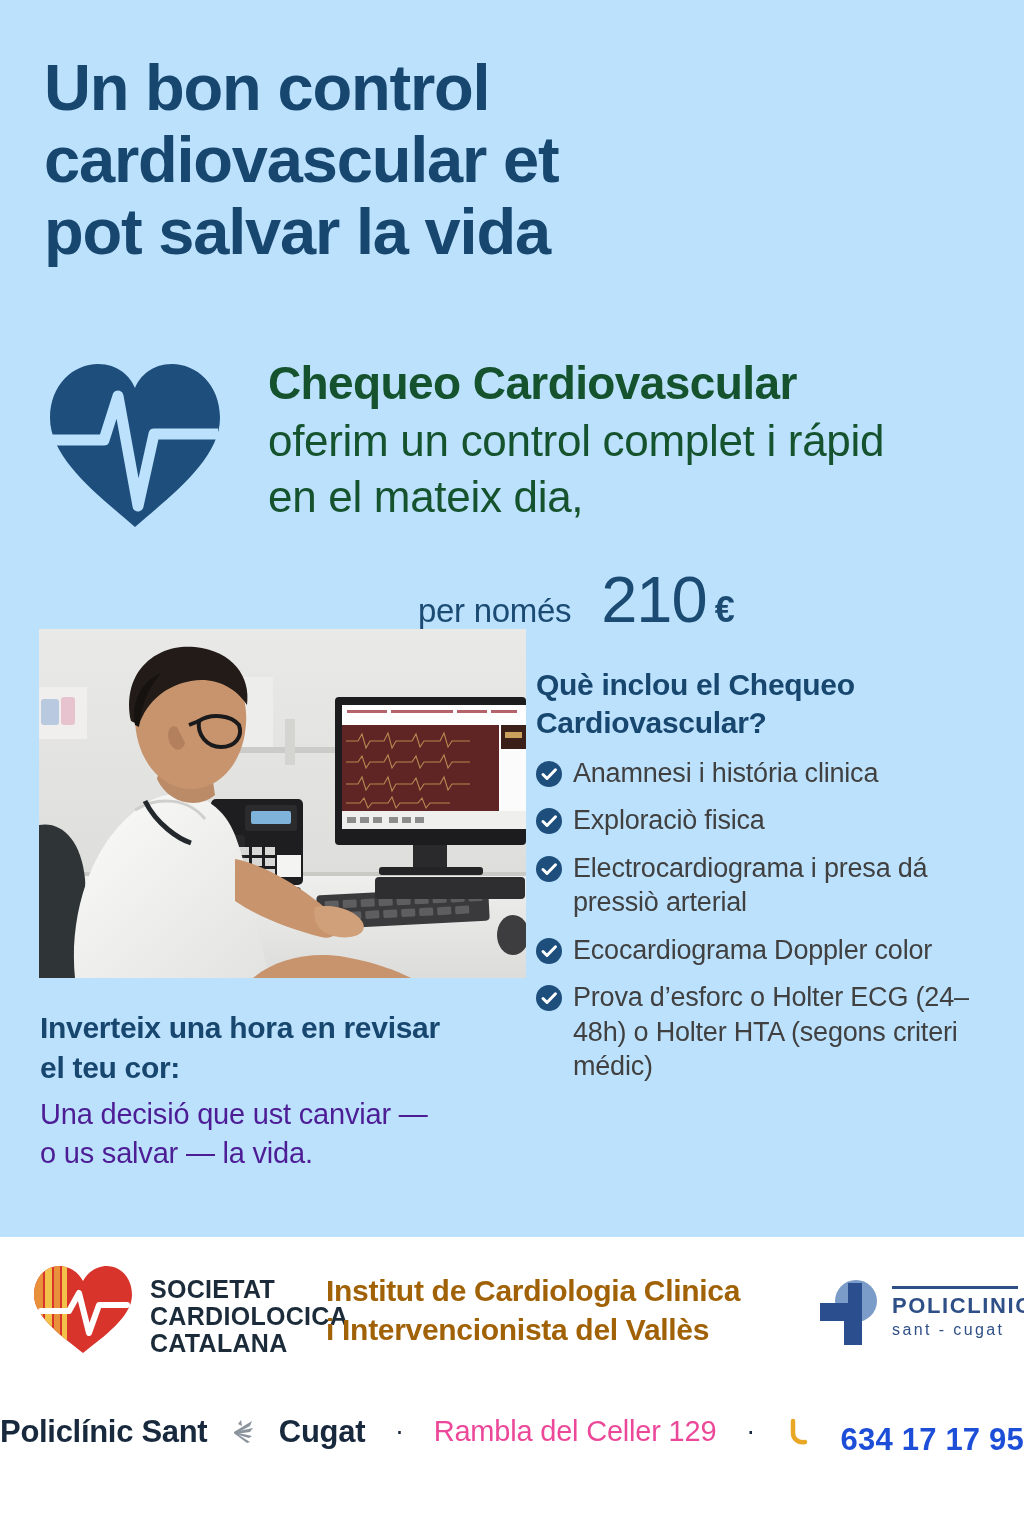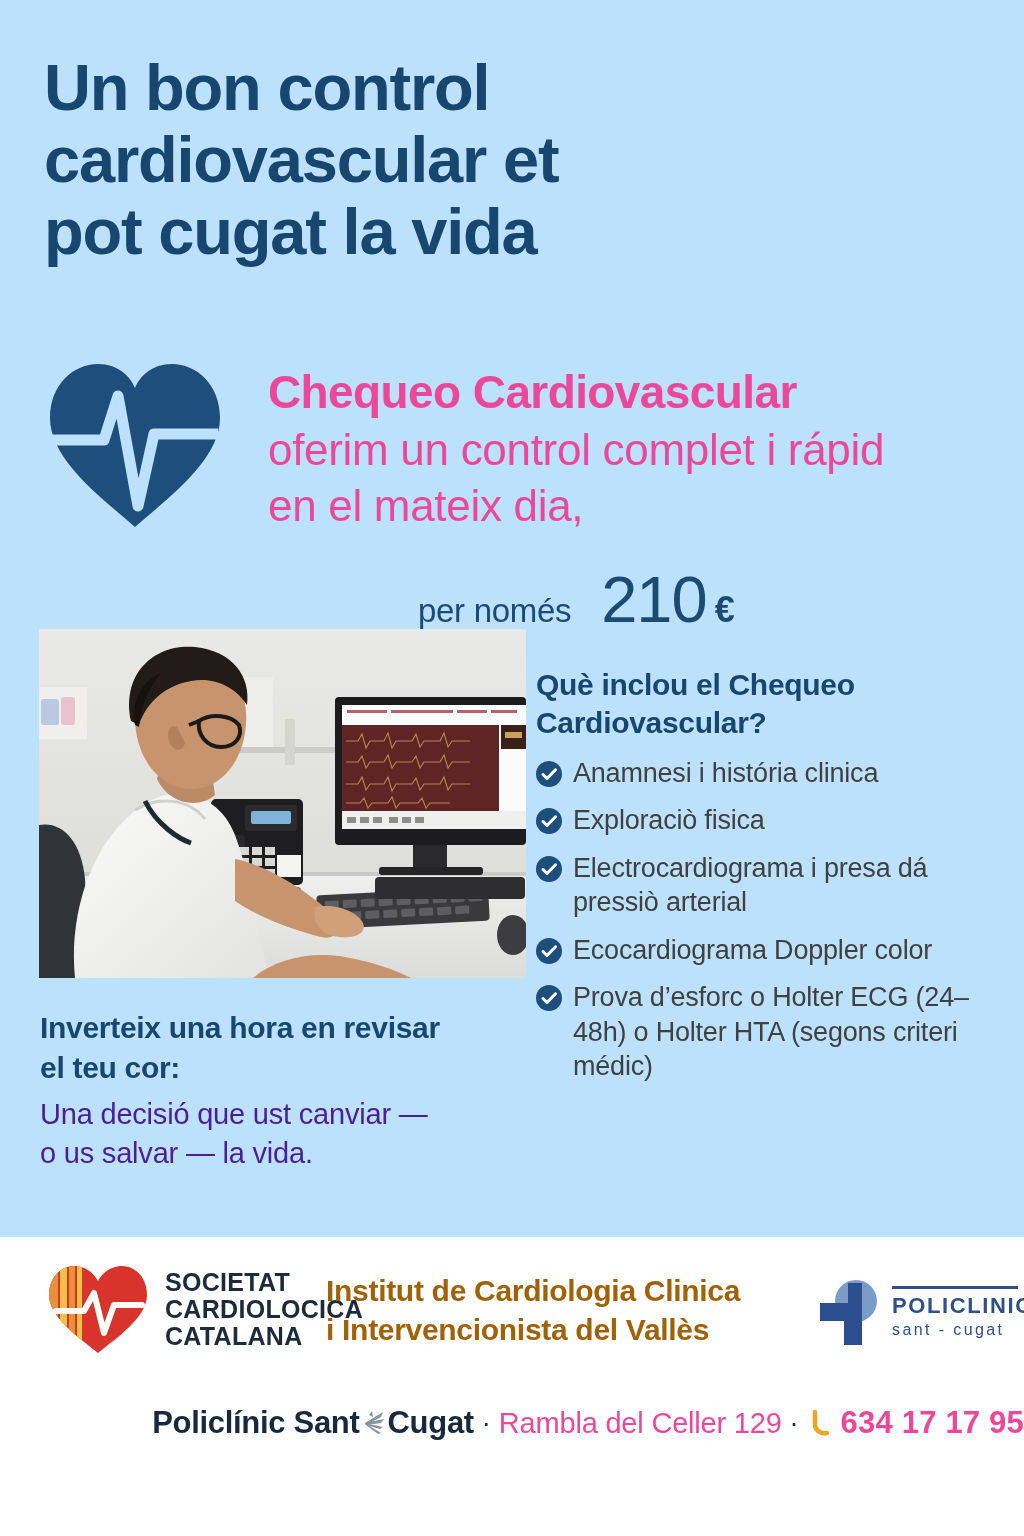--- a/index.html
+++ b/index.html
@@ -49,23 +49,23 @@
     left: 42px;
     top: 356px;
     width: 186px;
     height: 176px;
   }
 
   
   .offer {
     position: absolute;
     left: 268px;
-    top: 368px;
+    top: 359px;
     width: 720px;
-    color: #ec4899;
+    color: #14532d;
   }
   .offer-title {
     font-size: 46px;
     font-weight: bold;
     letter-spacing: -0.6px;
     line-height: 1.05;
   }
   .offer-sub {
     font-size: 44px;
     line-height: 1.26;
@@ -180,24 +180,24 @@
   }
   .footer-brands {
     position: absolute;
     left: 0;
     top: 18px;
     width: 1024px;
     height: 110px;
   }
   .scc-logo {
     position: absolute;
-    left: 44px;
+    left: 29px;
     top: 6px;
     display: flex;
-    align-items: center;
+    align-items: flex-end;
   }
   .scc-mark { width: 108px; height: 96px; }
   .scc-words {
     margin-left: 13px;
     color: #1c2b3a;
     font-weight: bold;
     font-size: 25px;
     line-height: 1.08;
     letter-spacing: 0.3px;
   }
@@ -242,21 +242,21 @@
     line-height: 1;
   }
 
   .contact {
     position: absolute;
     left: 0;
     top: 168px;
     width: 1024px;
     display: flex;
     align-items: center;
-    justify-content: flex-end;
+    justify-content: space-between;
     color: #111820;
   }
   .contact-brand {
     font-size: 31px;
     font-weight: bold;
     color: #18293d;
     letter-spacing: -0.3px;
   }
   .fan-icon {
     width: 26px;
@@ -274,35 +274,36 @@
     letter-spacing: -0.2px;
   }
   .phone-icon {
     width: 25px;
     height: 28px;
     margin: 0 7px 0 2px;
   }
   .contact-phone {
     font-size: 31px;
     font-weight: bold;
-    color: #ec4899;
+    color: #1d4ed8;
     letter-spacing: 0.2px;
+    margin-top: 17px;
   }
 </style>
 </head>
 <body>
 
 <div id="poster">
 
   <div class="blue-panel"></div>
 
   <div class="headline">
     <div>Un bon control</div>
     <div>cardiovascular et</div>
-    <div>pot cugat la vida</div>
+    <div>pot salvar la vida</div>
   </div>
 
   <div class="heart-icon">
     <svg viewBox="0 0 186 176" width="186" height="176" aria-hidden="true">
       <path d="M93 171 C 60 142, 8 104, 8 62 C 8 28, 32 8, 56 8 C 76 8, 88 20, 93 32 C 98 20, 110 8, 130 8 C 154 8, 178 28, 178 62 C 178 104, 126 142, 93 171 Z" fill="#1d4e7c"></path>
       <path d="M10 84 L62 84 L76 40 L96 150 L112 78 L176 78" fill="none" stroke="#bce1fc" stroke-width="11" stroke-linejoin="round" stroke-linecap="butt"></path>
     </svg>
   </div>
 
   <div class="offer">

